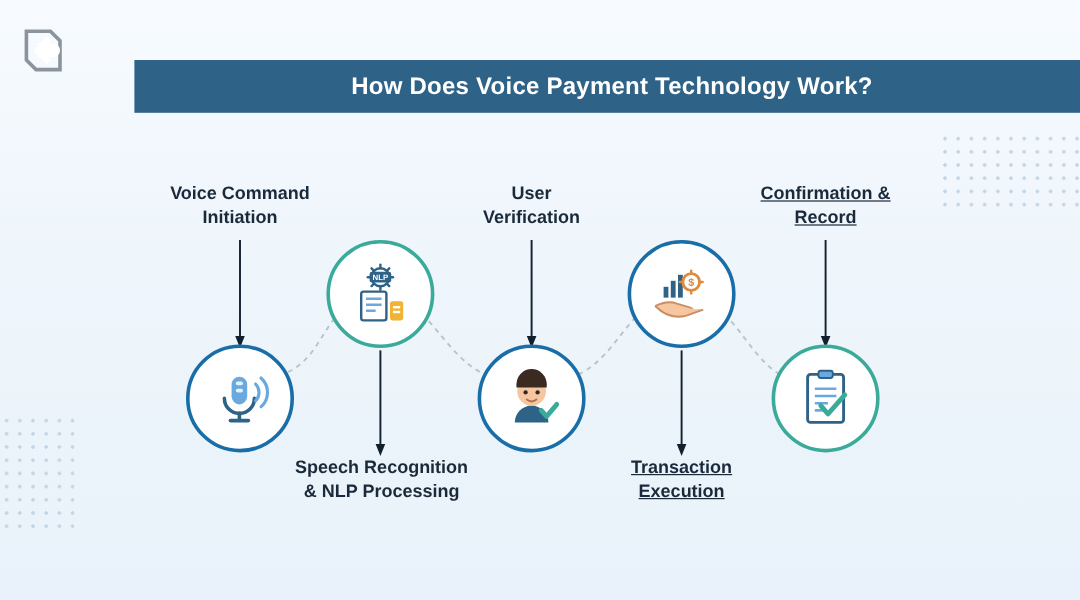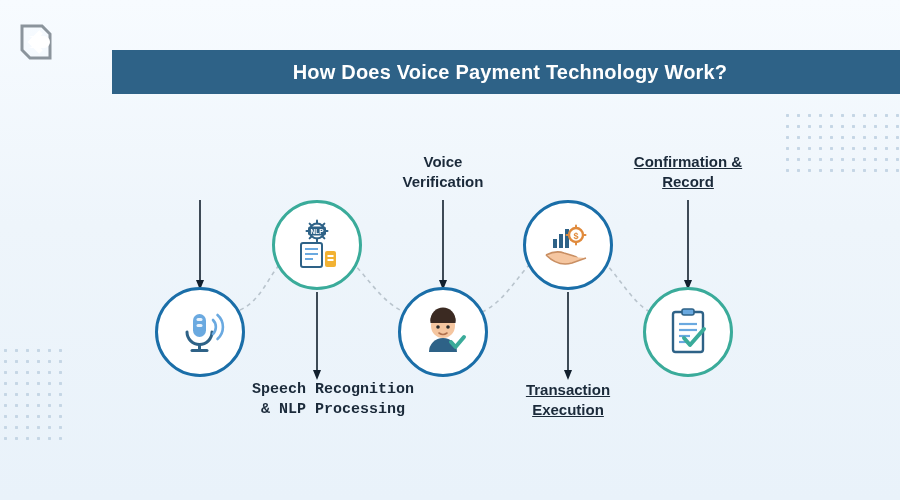--- a/index.html
+++ b/index.html
@@ -147,20 +147,22 @@
       <rect x="21" y="10" width="13" height="23" rx="6.5" fill="#6aa9e0"></rect>
       <rect x="24.5" y="14" width="6" height="3" rx="1.5" fill="#ffffff" opacity="0.85"></rect>
       <rect x="24.5" y="20" width="6" height="3" rx="1.5" fill="#ffffff" opacity="0.85"></rect>
       <path d="M15 28 a12.5 12.5 0 0 0 25 0" fill="none" stroke="#2e6287" stroke-width="3" stroke-linecap="round"></path>
       <line x1="27.5" y1="40.5" x2="27.5" y2="46" stroke="#2e6287" stroke-width="3" stroke-linecap="round"></line>
       <line x1="20" y1="46.5" x2="35" y2="46.5" stroke="#2e6287" stroke-width="3" stroke-linecap="round"></line>
       <path d="M41 16 a10 10 0 0 1 0 14" fill="none" stroke="#6aa9e0" stroke-width="2.6" stroke-linecap="round"></path>
       <path d="M45.5 11 a16 16 0 0 1 0 24" fill="none" stroke="#6aa9e0" stroke-width="2.6" stroke-linecap="round"></path>
     </svg>
   </div>
+  <div class="label" style="left:100px; top:152px; width:200px;">Voice Command
+Initiation</div>
 
   <div class="node" style="left:272px; top:200px; width:90px; height:90px; border:3px solid #3aab9a;">
     <svg class="node-icon" viewBox="0 0 56 56">
       <circle cx="28" cy="14" r="7.5" fill="none" stroke="#2e6287" stroke-width="2"></circle>
       <g stroke="#2e6287" stroke-width="2" stroke-linecap="round">
         <line x1="28" y1="3.5" x2="28" y2="6.5"></line>
         <line x1="28" y1="21.5" x2="28" y2="24.5"></line>
         <line x1="17.5" y1="14" x2="20.5" y2="14"></line>
         <line x1="35.5" y1="14" x2="38.5" y2="14"></line>
         <line x1="20.6" y1="6.6" x2="22.7" y2="8.7"></line>
@@ -172,36 +174,36 @@
       <text x="28" y="16.6" font-family="'Liberation Sans', sans-serif" font-size="6.5" font-weight="bold" fill="#ffffff" text-anchor="middle">NLP</text>
       <rect x="12" y="26" width="21" height="24" rx="2" fill="#ffffff" stroke="#2e6287" stroke-width="2"></rect>
       <line x1="16" y1="32" x2="29" y2="32" stroke="#6aa9e0" stroke-width="2"></line>
       <line x1="16" y1="37" x2="29" y2="37" stroke="#6aa9e0" stroke-width="2"></line>
       <line x1="16" y1="42" x2="24" y2="42" stroke="#6aa9e0" stroke-width="2"></line>
       <rect x="36" y="34" width="11" height="16" rx="2" fill="#f2b233"></rect>
       <rect x="38.5" y="38" width="6" height="2" fill="#ffffff"></rect>
       <rect x="38.5" y="42" width="6" height="2" fill="#ffffff"></rect>
     </svg>
   </div>
-  <div class="label" style="left:237px; top:380px; width:192px;font-family:Liberation Mono, monospace;">Speech Recognition
+  <div class="label" style="left:222px; top:380px; width:192px;">Speech Recognition
 &amp; NLP Processing</div>
 
   <div class="node" style="left:398px; top:287px; width:90px; height:90px; border:3px solid #1a6ea8;">
     <svg class="node-icon" viewBox="0 0 56 56">
       <path d="M14 48 a14 14 0 0 1 28 0 z" fill="#2e6287"></path>
       <circle cx="28" cy="22" r="12" fill="#f5c6a0"></circle>
       <path d="M15.5 20 a12.5 12.5 0 0 1 25 0 l0 -3 a12.5 12.5 0 0 0 -25 0 z" fill="#3b2a22"></path>
       <path d="M15.5 19 h25 v-3 a12.5 12.5 0 0 0 -25 0 z" fill="#3b2a22"></path>
       <circle cx="23" cy="23" r="1.8" fill="#2a2a2a"></circle>
       <circle cx="33" cy="23" r="1.8" fill="#2a2a2a"></circle>
       <path d="M24 29 q4 3 8 0" fill="none" stroke="#b0714e" stroke-width="1.6" stroke-linecap="round"></path>
       <path d="M36 38 l4.5 5 l8.5 -10" fill="none" stroke="#3aab9a" stroke-width="4" stroke-linecap="round" stroke-linejoin="round"></path>
     </svg>
   </div>
-  <div class="label" style="left:353px; top:152px; width:180px;">Voice
+  <div class="label" style="left:353px; top:152px; width:180px;">User
 Verification</div>
 
   <div class="node" style="left:523px; top:200px; width:90px; height:90px; border:3px solid #1a6ea8;">
     <svg class="node-icon" viewBox="0 0 56 56">
       <rect x="13" y="22" width="4" height="9" fill="#2e6287"></rect>
       <rect x="19" y="17" width="4" height="14" fill="#2e6287"></rect>
       <rect x="25" y="12" width="4" height="19" fill="#2e6287"></rect>
       <circle cx="36" cy="18" r="7" fill="none" stroke="#e08a3c" stroke-width="2.4"></circle>
       <g stroke="#e08a3c" stroke-width="2" stroke-linecap="round">
         <line x1="36" y1="8.5" x2="36" y2="11"></line>

